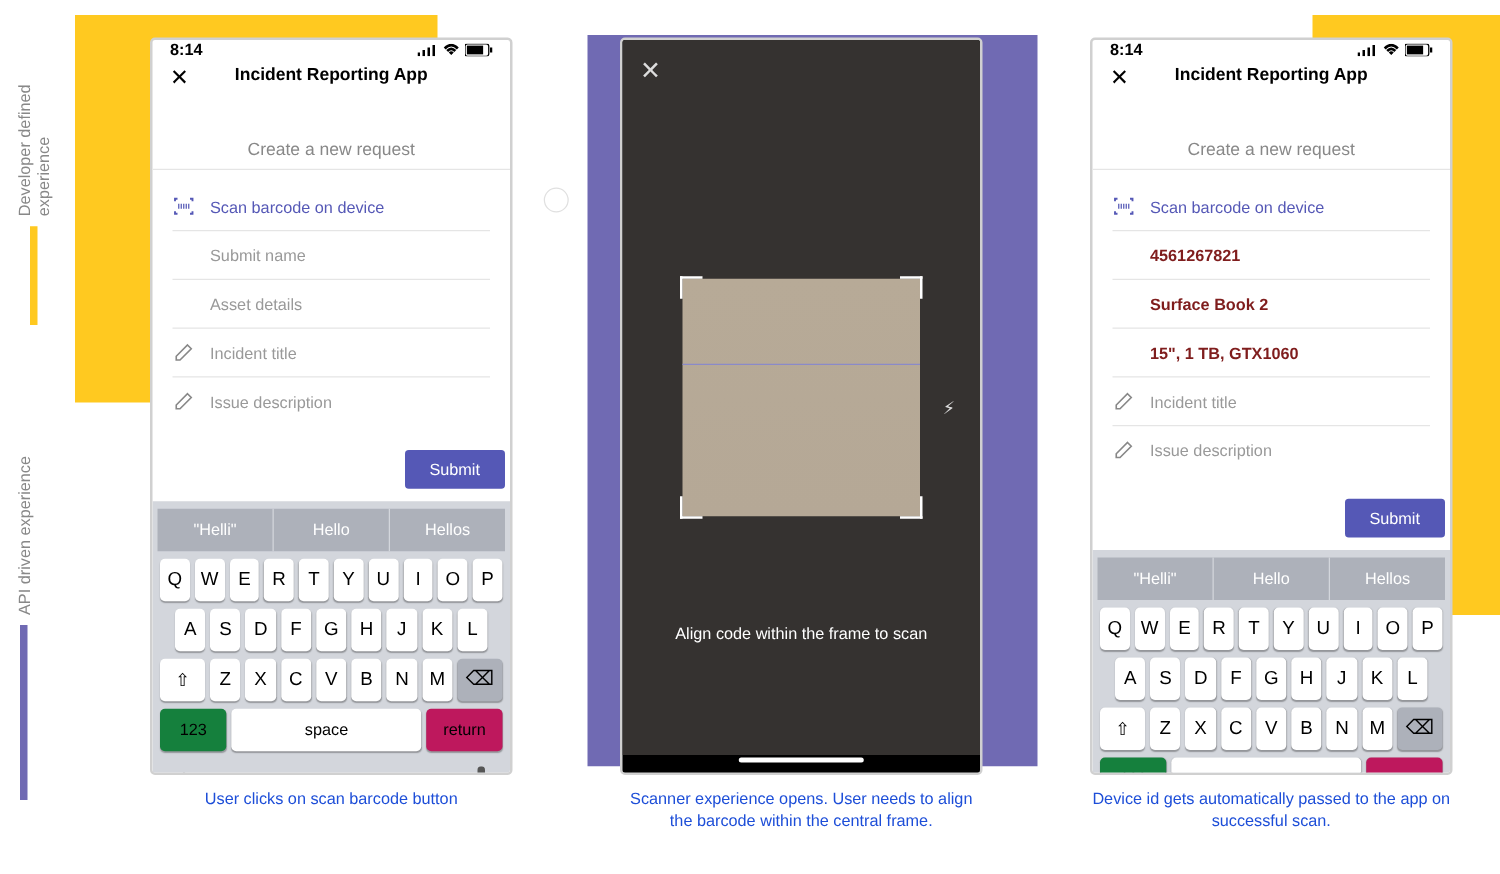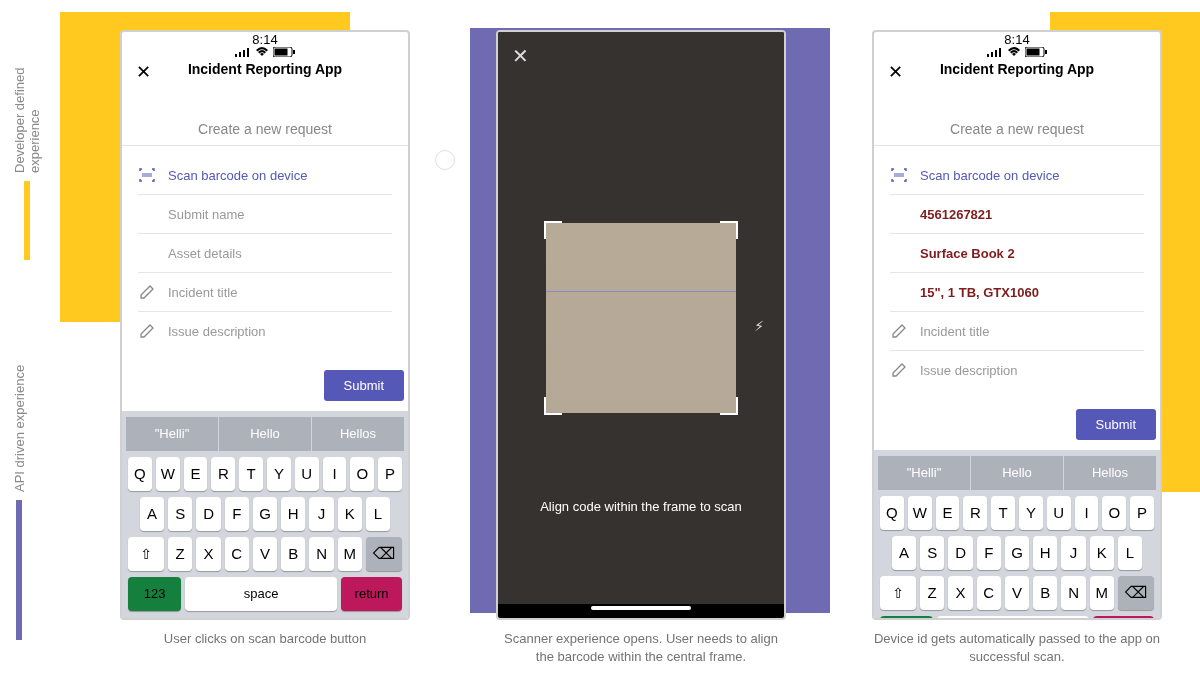--- a/index.html
+++ b/index.html
@@ -54,22 +54,21 @@
   display: flex;
   flex-direction: column;
 }
 .statusbar {
   height: 32px;
   display: flex;
   justify-content: space-between;
   align-items: center;
   padding: 0 14px;
   font-size: 13px;
-  font-weight: 400;
-  flex-direction: column;
+  font-weight: 700;
 }
 .status-icons { display:flex; gap:4px; align-items:center; }
 .header {
   text-align: center;
   padding: 4px 0 8px;
   border-bottom: 1px solid #e5e5e5;
   position: relative;
 }
 .header-close {
   position: absolute;
@@ -147,21 +146,21 @@
   left: 120px;
   top: 630px;
   display: flex;
   gap: 86px;
   width: 1050px;
 }
 .caption {
   width: 290px;
   text-align: center;
   font-size: 13px;
-  color: #737373;
+  color: #1d4ed8;
   line-height: 1.4;
 }
 
 .white-dot { position:absolute; left:435px; top:150px; width:20px; height:20px; border-radius:50%; background:#fff; border:1px solid #e0e0e0; }
 </style>
 </head>
 <body>
 
 <div class="bg-block-yellow1"></div>
 <div class="bg-block-purple"></div>

